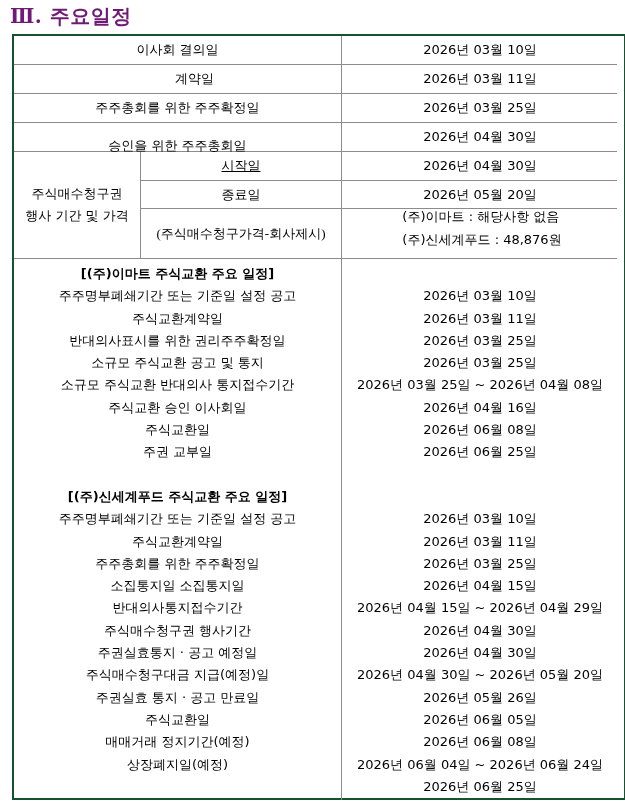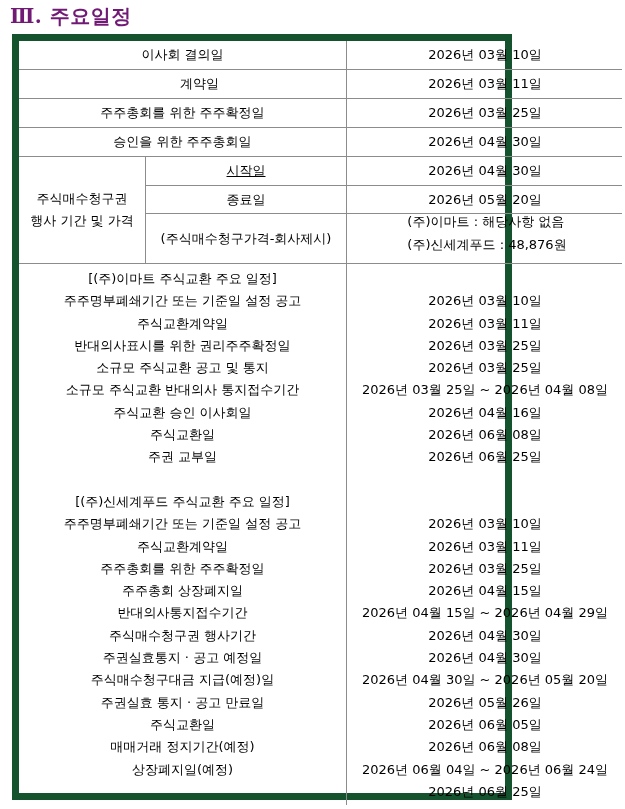--- a/index.html
+++ b/index.html
@@ -1,30 +1,30 @@
 <!DOCTYPE html>
 <html><head>
 <meta charset="utf-8">
 <style>
   html, body { margin:0; padding:0; background:#ffffff; }
   body { width:625px; height:809px; position:relative; overflow:hidden;
          font-family:"DejaVu Sans","Liberation Sans",sans-serif; color:#000; }
   .title { position:absolute; left:10px; top:3px; font-family:"DejaVu Serif","Liberation Serif",serif;
            font-size:20px; font-weight:bold; color:#701a75; letter-spacing:0.5px; }
-  .tbl { position:absolute; left:12px; top:34px; width:500px; height:766px;
-         border:7px solid #14532d; box-sizing:border-box; }
+  .tbl { position:absolute; left:12px; top:34px; width:614px; height:766px;
+         border:2px solid #14532d; box-sizing:border-box; }
   .hl { position:absolute; height:0; border-top:1px solid #8c8c8c; }
   .vl { position:absolute; width:0; border-left:1px solid #8c8c8c; }
   .cell { position:absolute; display:flex; align-items:center; justify-content:center;
           font-size:13px; text-align:center; white-space:nowrap; }
   .cell.left { justify-content:flex-start; padding-left:4px; box-sizing:border-box; }
   .stack { display:flex; flex-direction:column; line-height:22.3px; }
   .stack.leftal { align-items:flex-start; }
   .stack.center { align-items:center; }
-  .bold { font-weight:normal; }
+  .bold { font-weight:bold; }
   .listcol { position:absolute; display:flex; flex-direction:column; align-items:center;
              font-size:13px; line-height:22.3px; white-space:nowrap; }
   .gap { height:22.3px; }
 </style>
 </head>
 <body>
 
 <div class="title">Ⅲ. 주요일정</div>
 
 <div class="tbl">
@@ -39,34 +39,34 @@
 
   <div class="vl" style="left:327px;top:0;height:764px;"></div>
   <div class="vl" style="left:126px;top:115px;height:107px;"></div>
 
   <div class="cell" style="left:0;top:0;width:327px;height:28px;">이사회 결의일</div>
   <div class="cell" style="left:328px;top:0;width:276px;height:28px;">2026년 03월 10일</div>
   <div class="cell" style="left:17px;top:29px;width:327px;height:28px;">계약일</div>
   <div class="cell" style="left:328px;top:29px;width:276px;height:28px;">2026년 03월 11일</div>
   <div class="cell" style="left:0;top:58px;width:327px;height:28px;">주주총회를 위한 주주확정일</div>
   <div class="cell" style="left:328px;top:58px;width:276px;height:28px;">2026년 03월 25일</div>
-  <div class="cell" style="left:0;top:87px;width:327px;height:28px;">승인을 위한 주주총회일</div>
+  <div class="cell" style="left:0;top:96px;width:327px;height:28px;">승인을 위한 주주총회일</div>
   <div class="cell" style="left:328px;top:87px;width:276px;height:28px;">2026년 04월 30일</div>
 
   <div class="cell" style="left:0;top:116px;width:126px;height:106px;">
     <div class="stack center">
       <span>주식매수청구권</span>
       <span>행사 기간 및 가격</span>
     </div>
   </div>
   <div class="cell" style="left:127px;top:116px;width:200px;height:28px;text-decoration:underline;">시작일</div>
   <div class="cell" style="left:328px;top:116px;width:276px;height:28px;">2026년 04월 30일</div>
   <div class="cell" style="left:127px;top:145px;width:200px;height:27px;">종료일</div>
   <div class="cell" style="left:328px;top:145px;width:276px;height:27px;">2026년 05월 20일</div>
-  <div class="cell" style="left:127px;top:173px;width:200px;height:49px;">(주식매수청구가격-회사제시)</div>
+  <div class="cell" style="left:127px;top:173px;width:200px;height:49px;font-family:Liberation Serif, serif;">(주식매수청구가격-회사제시)</div>
   <div class="cell left" style="left:328px;top:168px;width:276px;height:49px;justify-content:center;">
     <div class="stack leftal">
       <span>(주)이마트 : 해당사항 없음</span>
       <span>(주)신세계푸드 : 48,876원</span>
     </div>
   </div>
 
   <div class="listcol" style="left:0;top:227px;width:327px;">
     <span class="bold">[(주)이마트 주식교환 주요 일정]</span>
     <span>주주명부폐쇄기간 또는 기준일 설정 공고</span>
@@ -75,21 +75,21 @@
     <span>소규모 주식교환 공고 및 통지</span>
     <span>소규모 주식교환 반대의사 통지접수기간</span>
     <span>주식교환 승인 이사회일</span>
     <span>주식교환일</span>
     <span>주권 교부일</span>
     <div class="gap"></div>
     <span class="bold">[(주)신세계푸드 주식교환 주요 일정]</span>
     <span>주주명부폐쇄기간 또는 기준일 설정 공고</span>
     <span>주식교환계약일</span>
     <span>주주총회를 위한 주주확정일</span>
-    <span>주주총회 상장폐지일</span>
+    <span>소집통지일 소집통지일</span>
     <span>반대의사통지접수기간</span>
     <span>주식매수청구권 행사기간</span>
     <span>주권실효통지 · 공고 예정일</span>
     <span>주식매수청구대금 지급(예정)일</span>
     <span>주권실효 통지 · 공고 만료일</span>
     <span>주식교환일</span>
     <span>매매거래 정지기간(예정)</span>
     <span>상장폐지일(예정)</span>
   </div>
 

